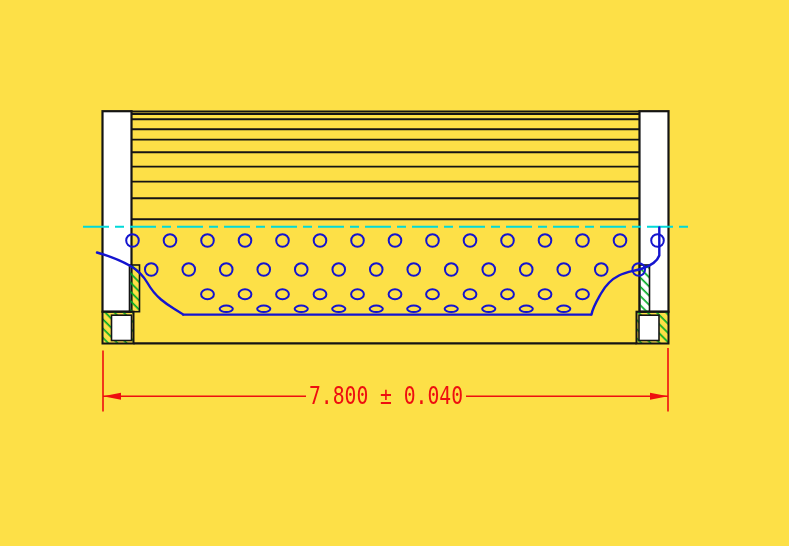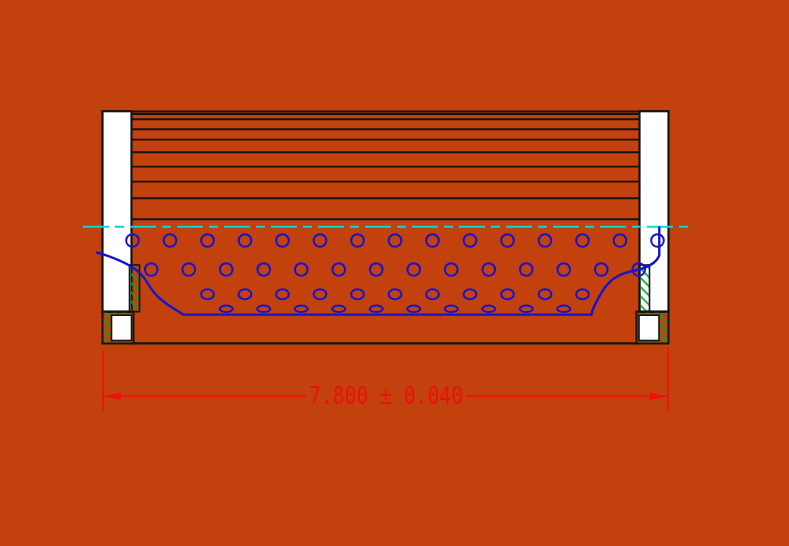--- a/index.html
+++ b/index.html
@@ -1,19 +1,19 @@
 <!DOCTYPE html>
 <html><head>
 <meta charset="utf-8">
 <style>
   html,body{margin:0;padding:0;background:#ffffff;}
   #viewport{
     position:relative;
     width:789px;height:546px;
-    background:#c2410c;
+    background:#fde047;
     overflow:hidden;
     font-family:"DejaVu Sans", sans-serif;
   }
   #dwg{position:absolute;left:0;top:0;}
   .dim-text{
     font-family:"DejaVu Sans Mono", monospace;
     font-size:24px;
   }
 </style>
 </head>

